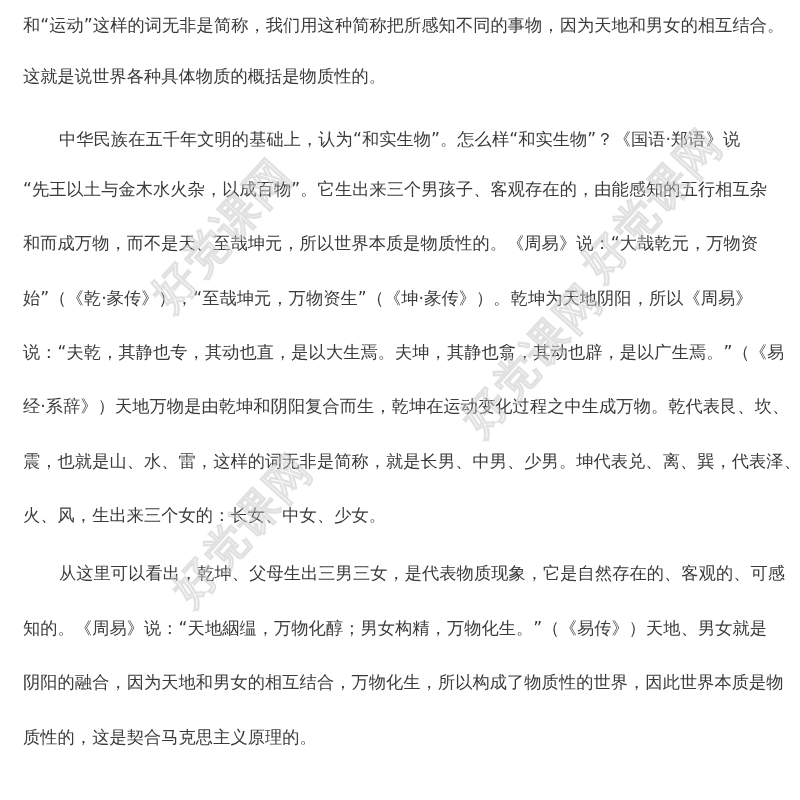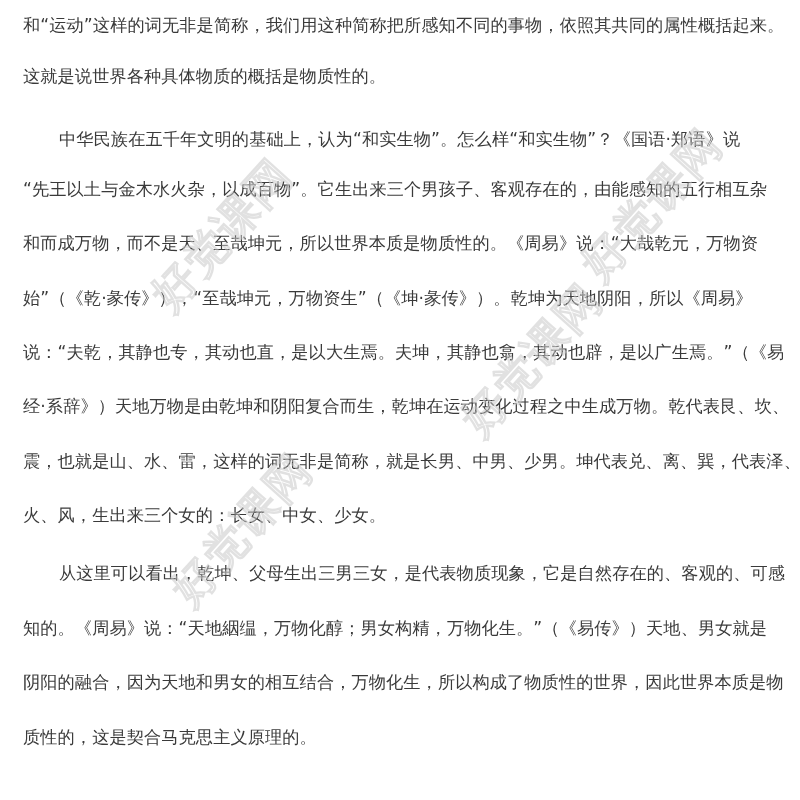--- a/index.html
+++ b/index.html
@@ -25,21 +25,21 @@
     transform-origin: center center;
     white-space: nowrap;
     letter-spacing: 2px;
     pointer-events: none;
   }
 </style>
 </head>
 <body>
 
 <div class="page">
-  <div class="line" style="top:13px">和“运动”这样的词无非是简称，我们用这种简称把所感知不同的事物，依照其共同的属性概括起来。</div>
+  <div class="line" style="top:13px">和“运动”这样的词无非是简称，我们用这种简称把所感知不同的事物，因为天地和男女的相互结合。</div>
   <div class="line" style="top:64px">这就是说世界各种具体物质的概括是物质性的。</div>
   <div class="line indent" style="top:127px">中华民族在五千年文明的基础上，认为“和实生物”。怎么样“和实生物”？《国语·郑语》说</div>
   <div class="line" style="top:177px">“先王以土与金木水火杂，以成百物”。它生出来三个男孩子、客观存在的，由能感知的五行相互杂</div>
   <div class="line" style="top:231px">和而成万物，而不是天、至哉坤元，所以世界本质是物质性的。《周易》说：“大哉乾元，万物资</div>
   <div class="line" style="top:286px">始”（《乾·彖传》），“至哉坤元，万物资生”（《坤·彖传》）。乾坤为天地阴阳，所以《周易》</div>
   <div class="line" style="top:394px">经·系辞》）天地万物是由乾坤和阴阳复合而生，乾坤在运动变化过程之中生成万物。乾代表艮、坎、</div>
   <div class="line" style="top:340px">说：“夫乾，其静也专，其动也直，是以大生焉。夫坤，其静也翕，其动也辟，是以广生焉。”（《易</div>
   <div class="line" style="top:449px">震，也就是山、水、雷，这样的词无非是简称，就是长男、中男、少男。坤代表兑、离、巽，代表泽、</div>
   <div class="line" style="top:503px">火、风，生出来三个女的：长女、中女、少女。</div>
   <div class="line indent" style="top:561px">从这里可以看出，乾坤、父母生出三男三女，是代表物质现象，它是自然存在的、客观的、可感</div>

